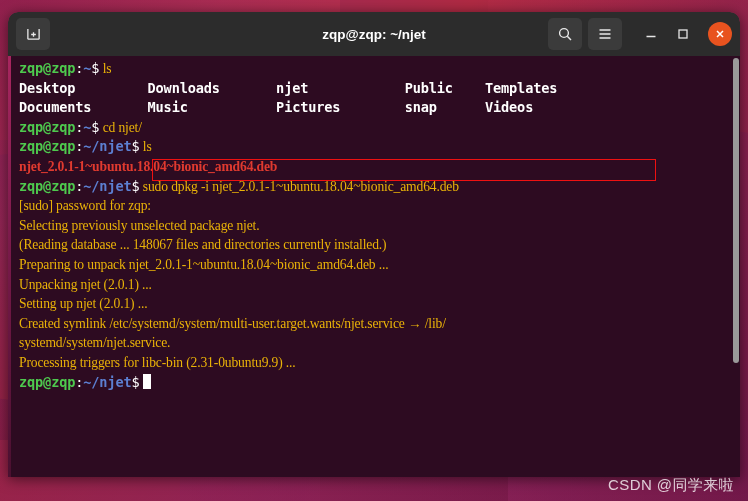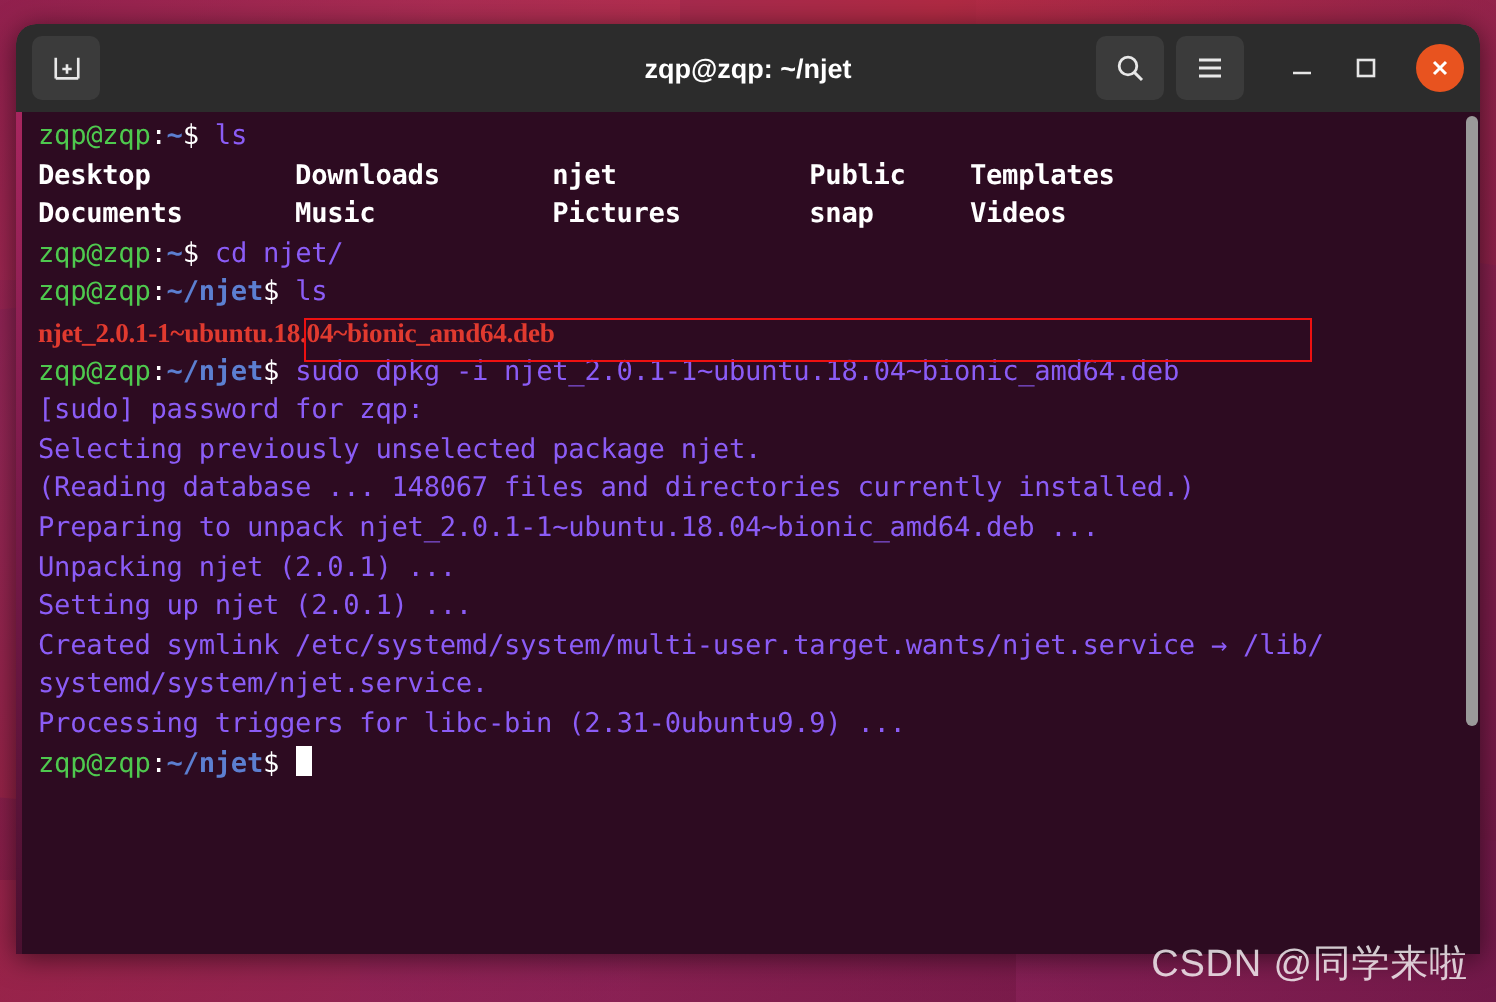--- a/index.html
+++ b/index.html
@@ -173,24 +173,24 @@
     right: 12px;
     bottom: 0;
     font-family: "DejaVu Sans Mono", monospace;
     font-size: 13.6px;
     line-height: 19.6px;
     white-space: pre;
     color: #ffffff;
     letter-spacing: -0.15px;
   }
   .line { height: 19.6px; }
-  .c-user   { color: #4ec94e; font-weight: normal; }
+  .c-user   { color: #4ec94e; font-weight: bold; }
   .c-path   { color: #5c7fd1; font-weight: bold; }
   .c-punct  { color: #ffffff; }
-  .c-out    { color: #8b5cf6; }
+  .c-out    { color: #eab308; font-family: Liberation Serif, serif; }
   .c-dir    { color: #ffffff; font-weight: bold; }
   .c-deb    { color: #e03a2f; font-weight: bold; font-family: Liberation Serif, serif; }
   .cursor {
     display: inline-block;
     width: 8px;
     height: 15px;
     background: #ffffff;
     vertical-align: -2px;
   }
 
@@ -206,21 +206,21 @@
     pointer-events: none;
   }
 
   
   #watermark {
     position: absolute;
     right: 14px;
     bottom: 6px;
     color: rgba(255,255,255,0.78);
     font-family: "Liberation Sans", sans-serif;
-    font-size: 19px;
+    font-size: 15px;
     letter-spacing: 0.4px;
     pointer-events: none;
   }
 </style>
 </head>
 <body>
 
 <div id="desktop">
   <div class="wp-shape wp1"></div>
   <div class="wp-shape wp2"></div>

